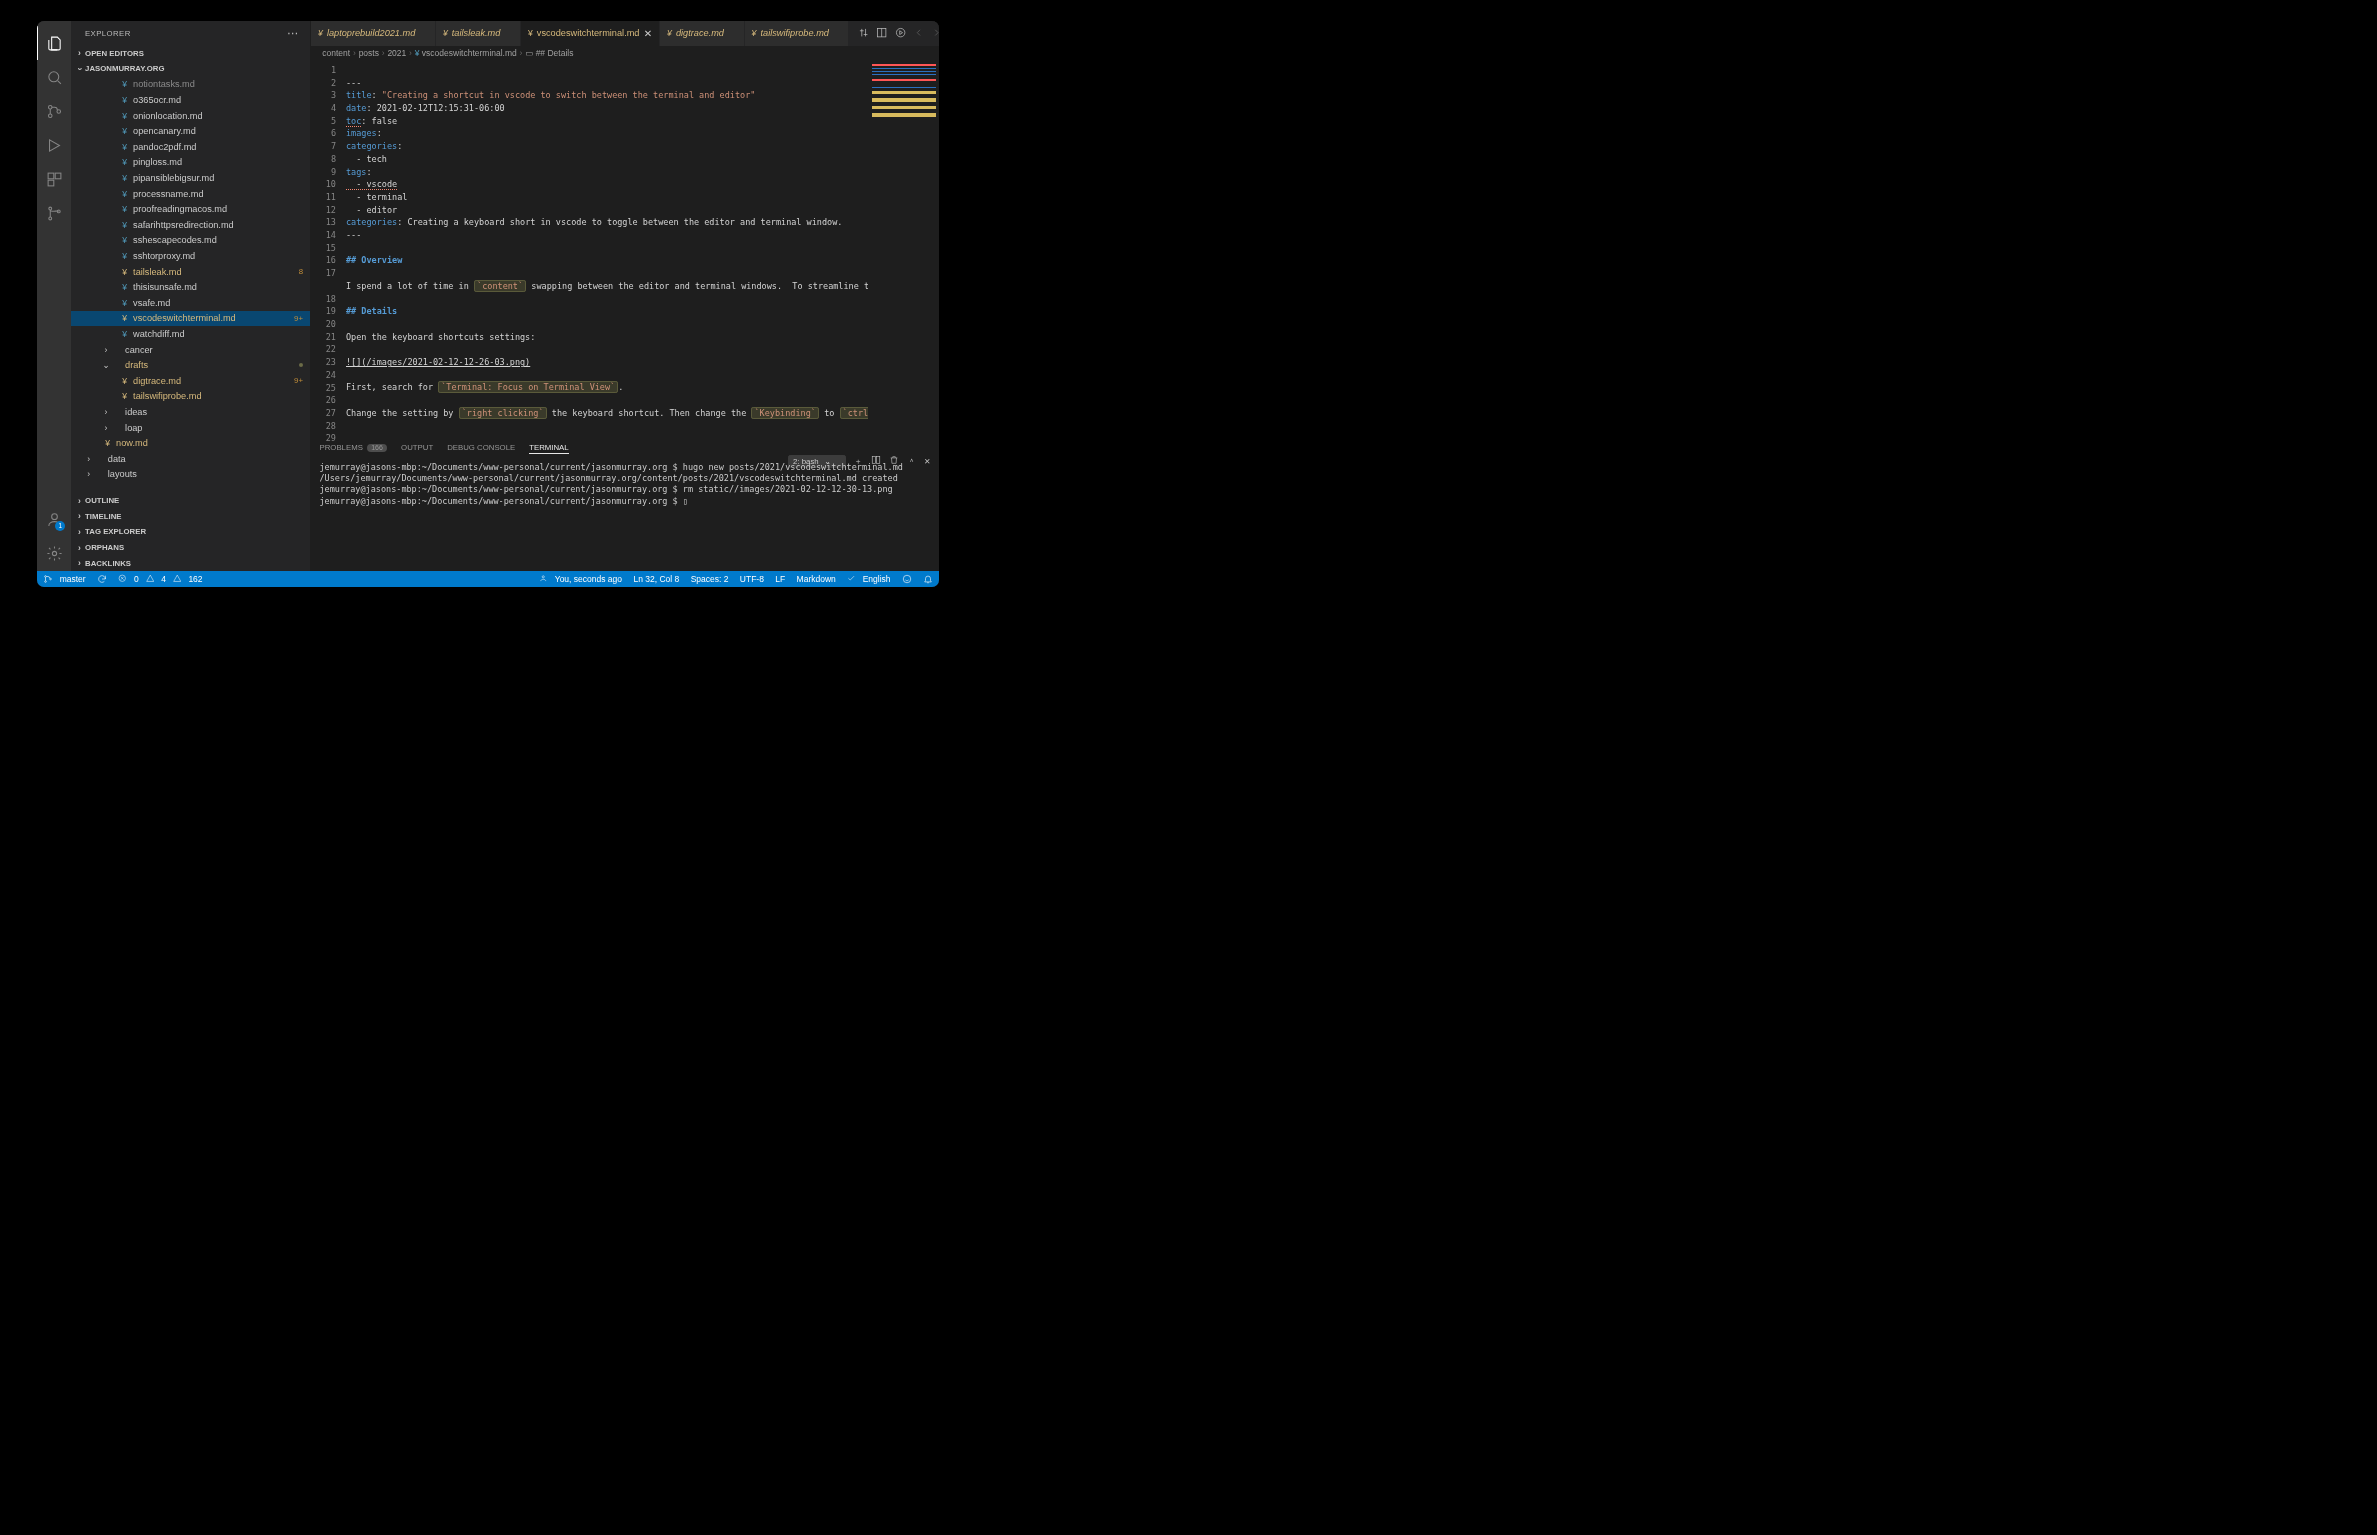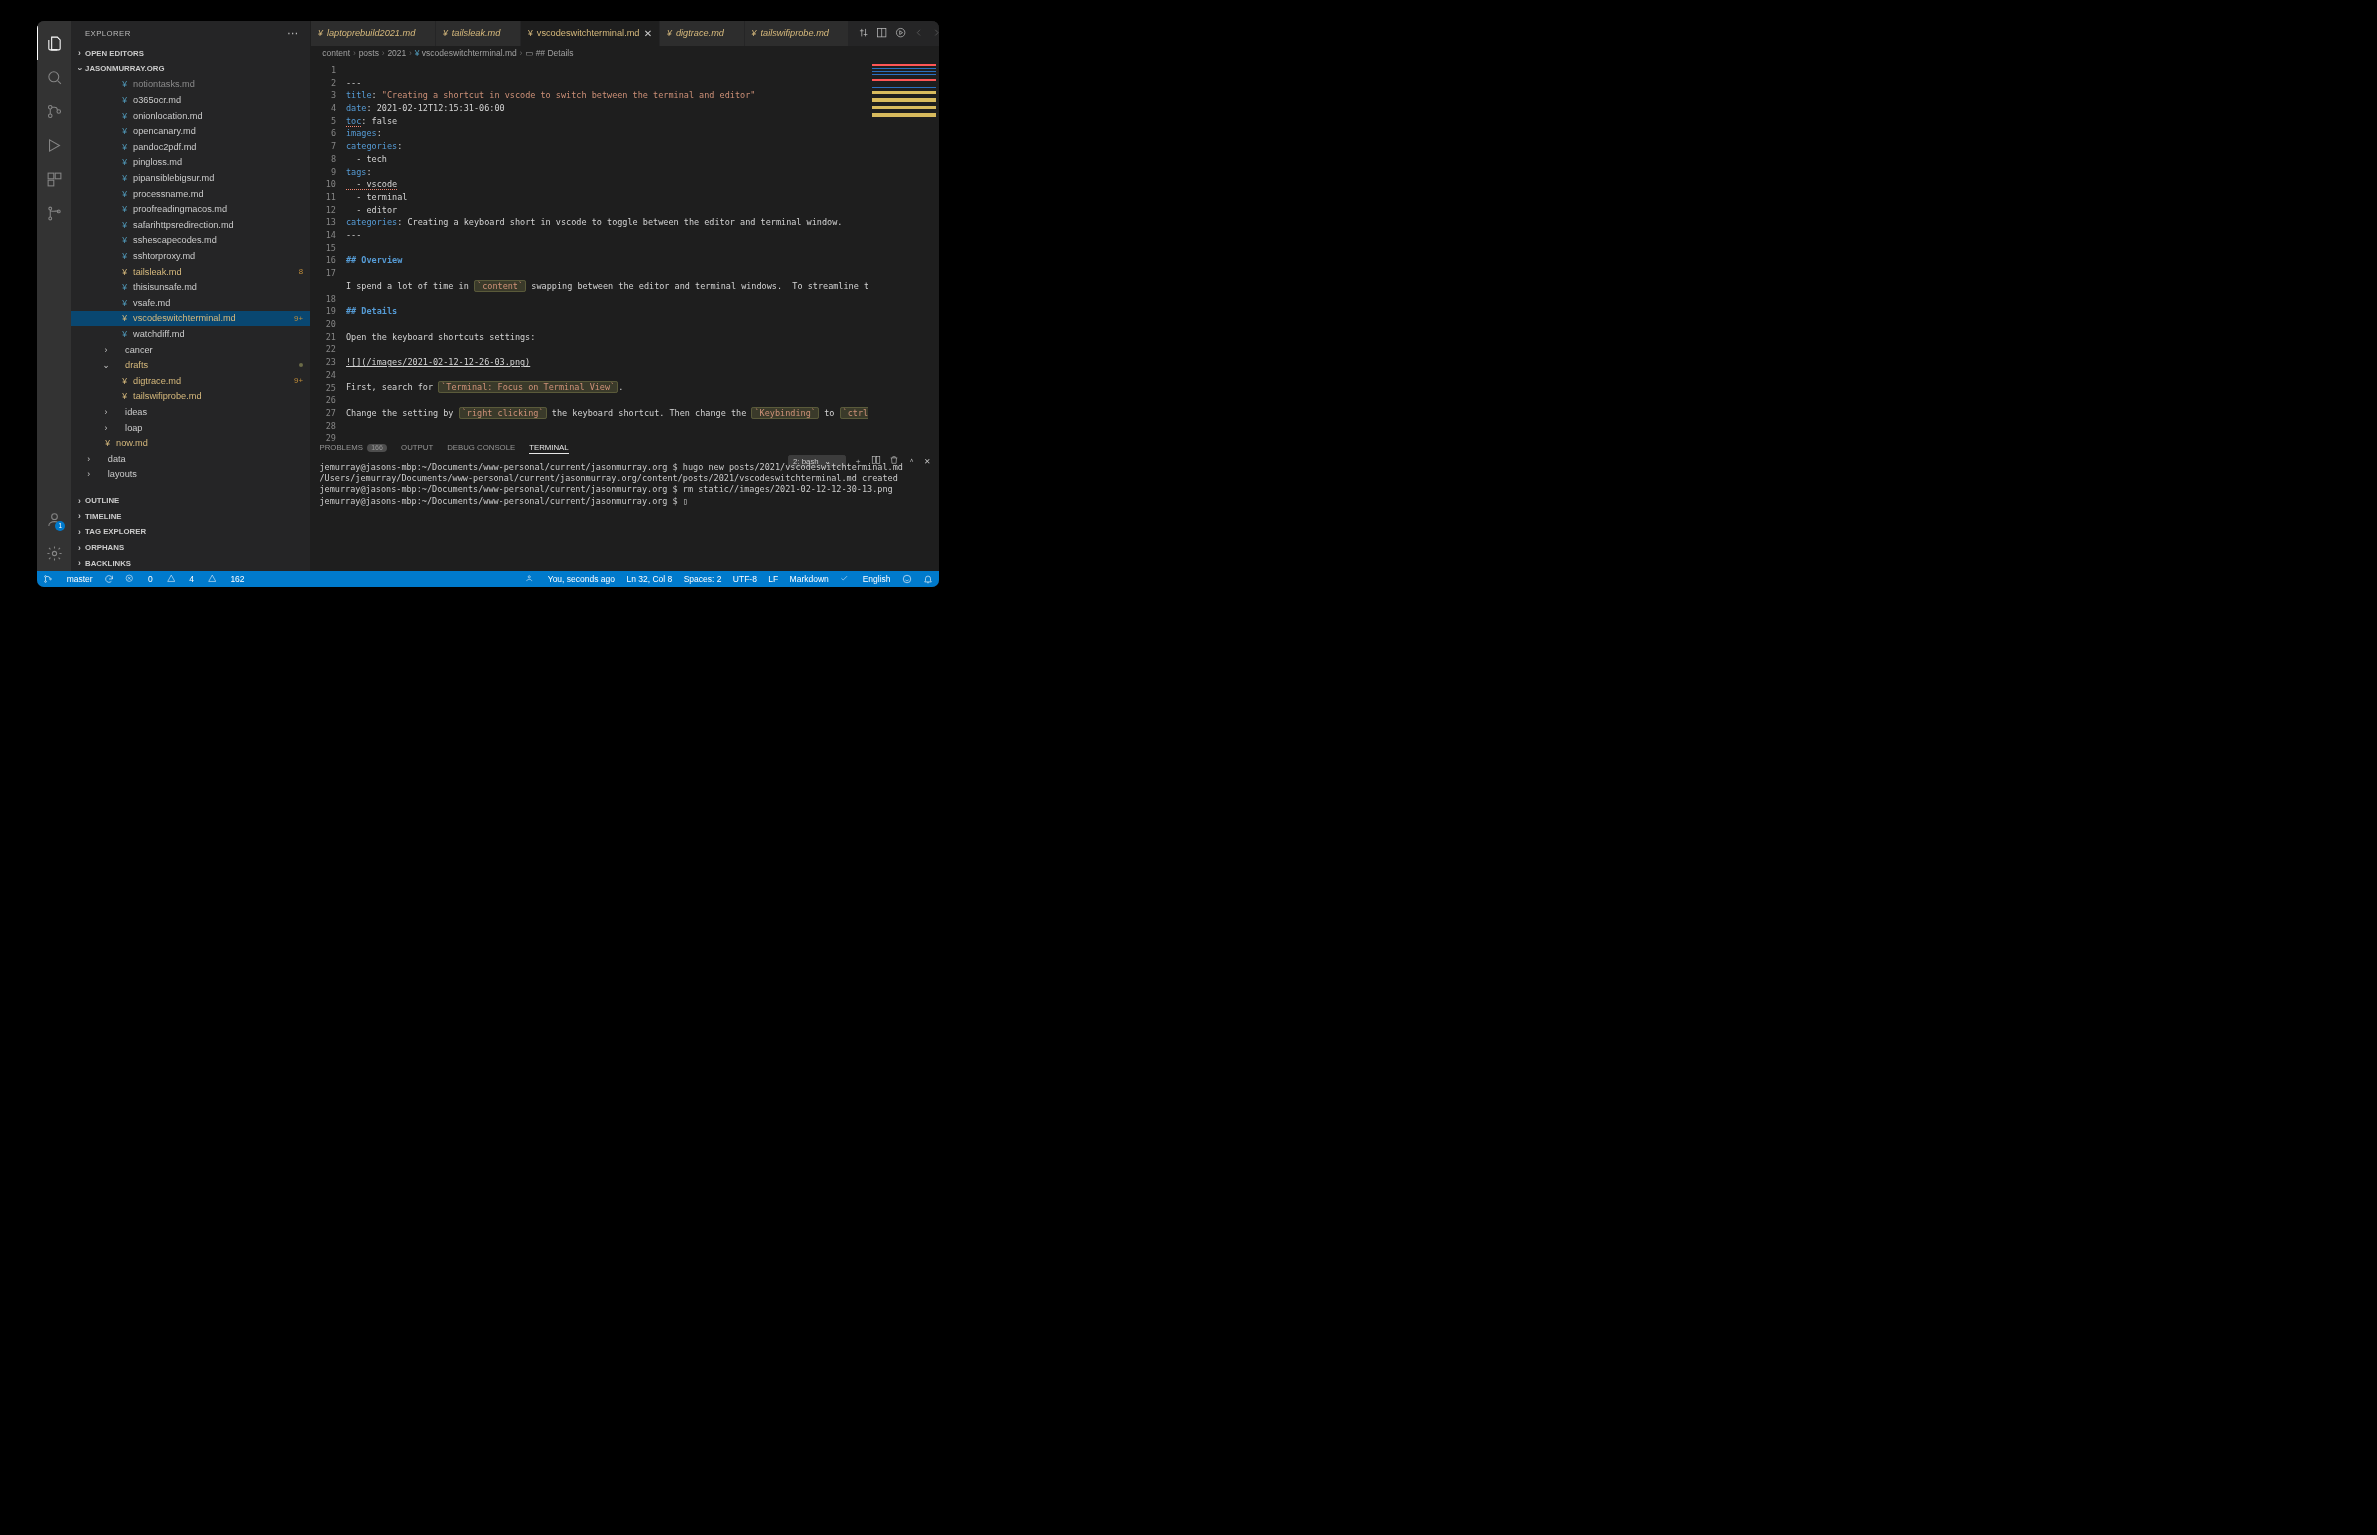--- a/index.html
+++ b/index.html
@@ -61,21 +61,21 @@
 .mm-line { position:absolute; left:2.8px; right:2.8px; height:1.4px; }
 .panel { height: 134px; border-top: 0.7px solid #1e1e1e; background: #1e1e1e; display: flex; flex-direction: column; }
 .panel-tabs { height: 21px; display: flex; align-items: center; padding: 0 8.5px; gap: 14px; font-size: 7.8px; color: #969696; }
 .panel-tab { cursor: pointer; display:flex; align-items:center; gap:4.2px; padding-bottom:1.4px; }
 .panel-tab.active { color: #e7e7e7; border-bottom: 0.7px solid #e7e7e7; }
 .panel-tab .count { background: #4d4d4d; border-radius: 5.7px; padding: 0.7px 4.2px; font-size: 7px; }
 .panel-actions { margin-left: auto; display: flex; align-items: center; gap: 8.5px; color: #c5c5c5; margin-top: 26px; }
 .term-select { background: #3c3c3c; border: 0.7px solid #3c3c3c; color: #ccc; font-size: 7.8px; padding: 1.4px 14px 1.4px 4.2px; border-radius: 2.1px; cursor:pointer; }
 .panel-body { flex: 1; padding: 2.8px 8.5px; font-family: "Menlo","Monaco",monospace; font-size: 8.5px; line-height: 11.3px; color: #ccc; overflow: hidden; white-space: pre-wrap; }
 .statusbar { height: 15.6px; background: #007acc; display: flex; align-items: center; color: #fff; font-size: 8.5px; }
-.sb-item { padding: 0 5.7px; display: flex; align-items: center; gap: 14px; cursor: pointer; height: 100%; }
+.sb-item { padding: 0 5.7px; display: flex; align-items: center; gap: 7px; cursor: pointer; height: 100%; }
 .sb-left { display: flex; height: 100%; }
 .sb-right { margin-left: auto; display: flex; height: 100%; }
 svg { fill: none; stroke: currentColor; stroke-width: 1.5; }
 .icon-md { color: #519aba; }
 </style>
 </head>
 <body>
 
 <div class="window">
 

